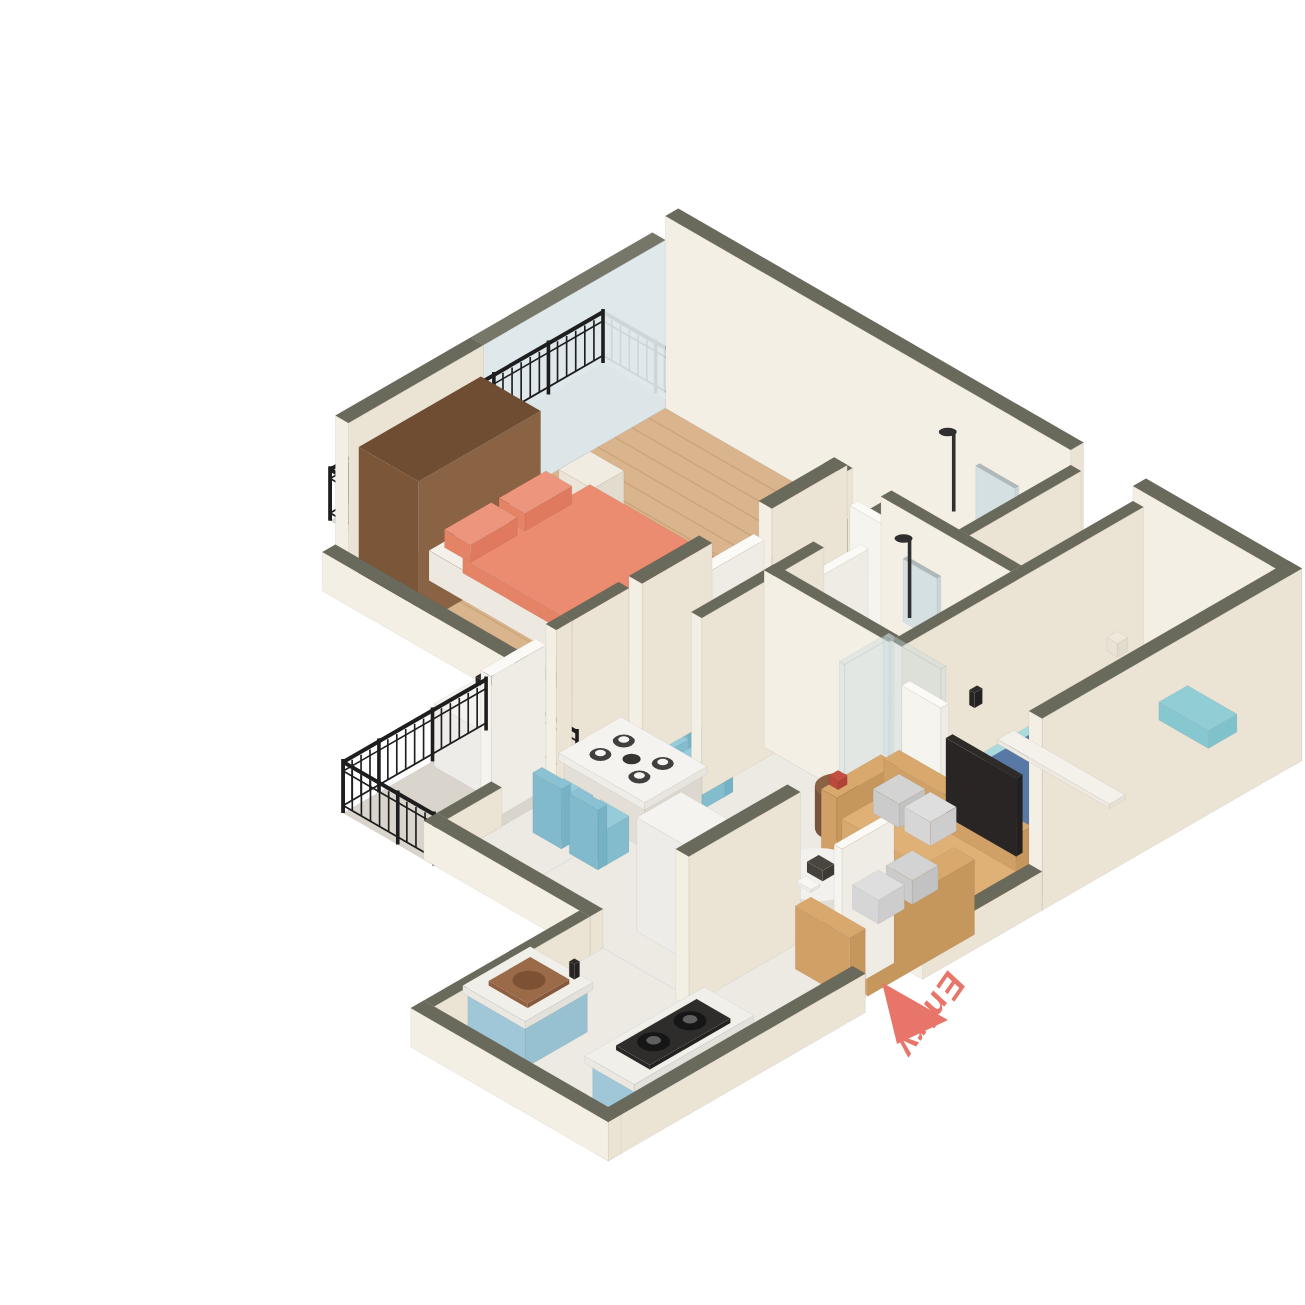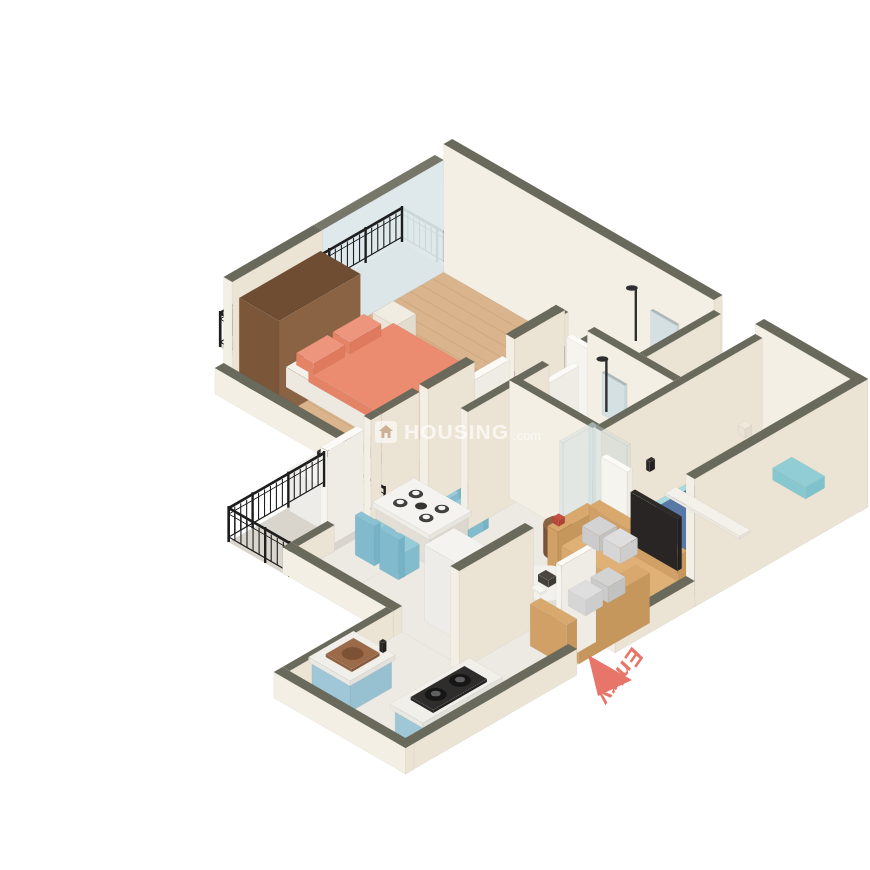--- a/index.html
+++ b/index.html
@@ -781,27 +781,19 @@
         <ellipse cx="460.022" cy="679.5" rx="4.88" ry="2.84" fill="#5f5f5f"></ellipse>
       </g>
       <g>
         <ellipse cx="435.774" cy="694.5" rx="10.98" ry="6.39" fill="#161616"></ellipse>
       </g>
       <g>
         <ellipse cx="435.774" cy="693.5" rx="4.88" ry="2.84" fill="#5f5f5f"></ellipse>
       </g>
     </svg>
 
-  <div class="watermark">
-    <svg width="24" height="24" viewBox="0 0 24 24">
-      <rect x="1" y="1" width="22" height="22" rx="4" fill="rgba(255,255,255,0.55)"></rect>
-      <path d="M12 5 L19 11 L16.5 11 L16.5 18 L13.6 18 L13.6 13 L10.4 13 L10.4 18 L7.5 18 L7.5 11 L5 11 Z" fill="#c9a88b" opacity="0.9"></path>
-    </svg>
-    <span class="brand">HOUSING</span>
-    <span class="suffix">.com</span>
-  </div>
 
   <svg class="scene" width="870" height="870" style="pointer-events:none">
     <polygon points="588,655 632,680 598,696" fill="#e8756a"></polygon>
   </svg>
 
   <div class="entry-label">Entry</div>
 </div>
 
 </body></html>

